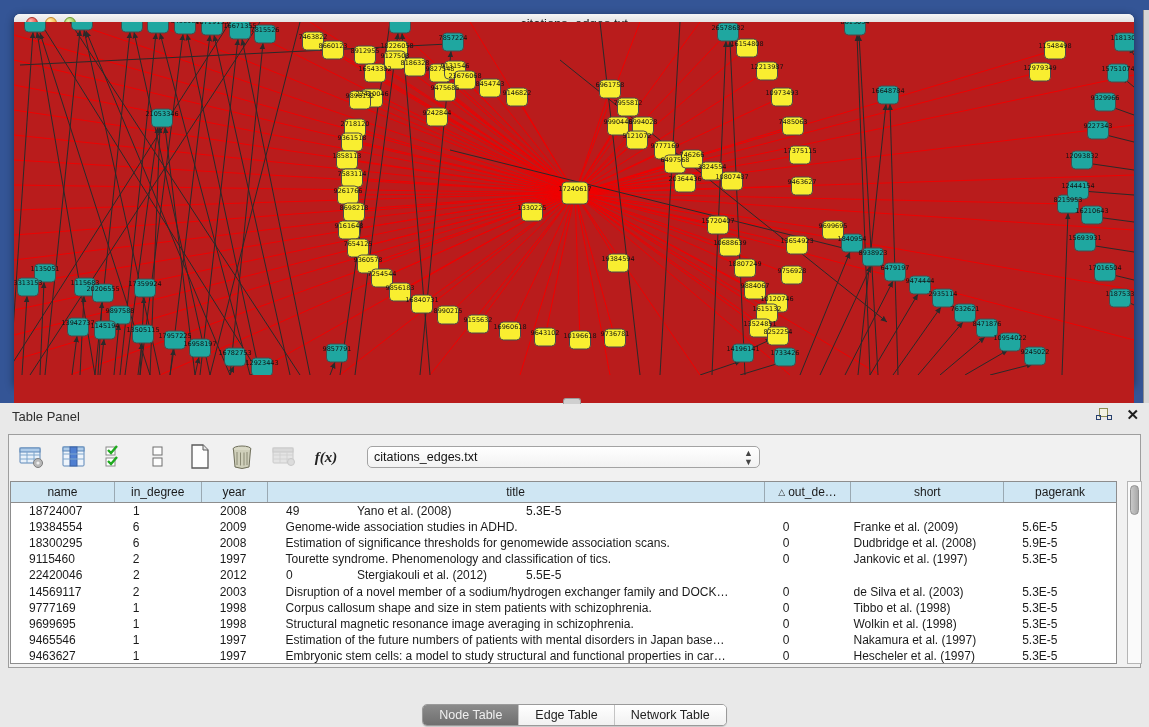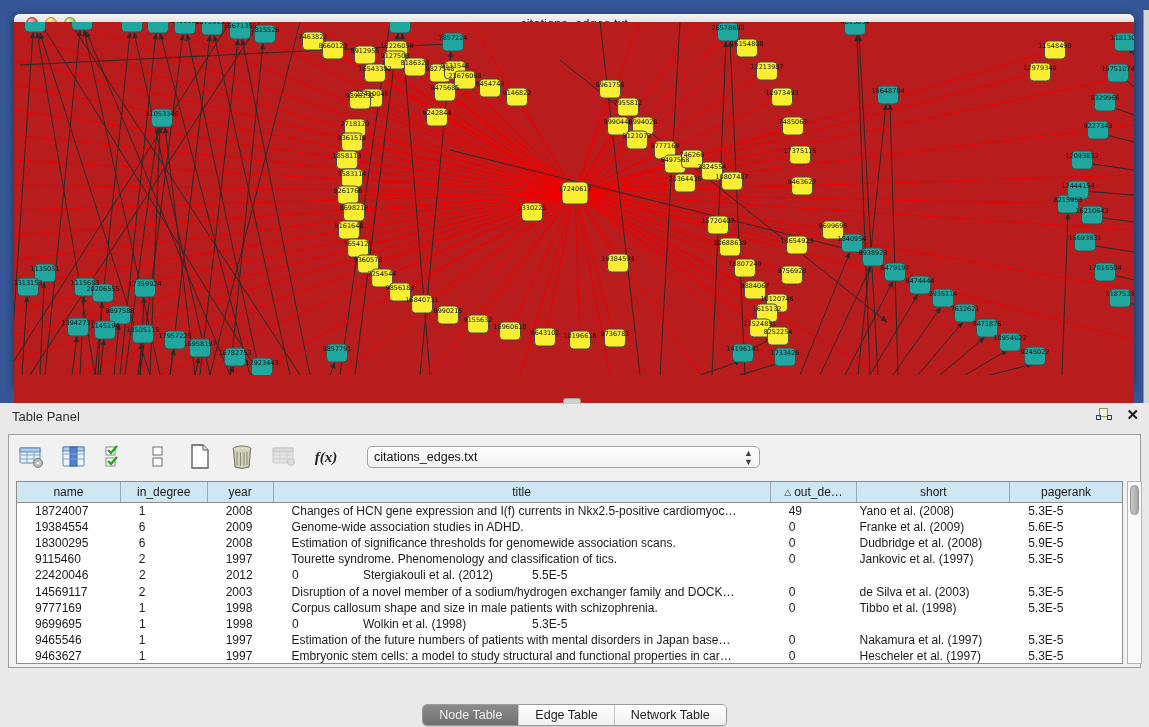--- a/index.html
+++ b/index.html
@@ -38,21 +38,21 @@
     background:#f1f1f1;border:1px solid #9e9e9e;}
   .tp-toolbar{position:relative;height:44px;display:flex;align-items:center;gap:12px;padding-left:8px;}
   .tbtn{width:30px;height:30px;display:flex;align-items:center;justify-content:center;}
   .tbtn svg{display:block;}
   .fx{font-style:italic;font-family:"Liberation Serif",serif;font-weight:bold;font-size:15px;color:#222;}
   .combo{margin-left:14px;width:393px;height:22px;background:linear-gradient(#ffffff,#f2f2f2);
     border:1px solid #a3a3a3;border-radius:5px;display:flex;align-items:center;
     padding:0 6px;font-size:12.5px;color:#111;position:relative;}
   .combo .arrows{position:absolute;right:6px;top:2px;font-size:9px;color:#444;line-height:9px;text-align:center;}
   
-  .tbl{position:absolute;left:7px;top:46px;width:1107px;height:183px;background:#fff;
+  .tbl{position:absolute;left:1px;top:46px;width:1107px;height:183px;background:#fff;
     border:1px solid #8d8d8d;font-size:12px;color:#1a1a1a;}
   .thead{display:flex;height:21px;background:#cfe6f3;border-bottom:1px solid #8d8d8d;}
   .th{display:flex;align-items:center;justify-content:center;border-right:1px solid #9aa9b2;
     white-space:nowrap;overflow:hidden;}
   .th:last-child{border-right:none;}
   .sortmark{font-size:9px;margin-right:3px;color:#333;}
   .trow{display:flex;height:16.1px;align-items:center;}
   .td{white-space:nowrap;overflow:hidden;padding:0 2px;}
   .al{padding-left:18px;}
   .ac{text-align:left;}
@@ -604,21 +604,20 @@
           <div class="th" style="width: 498px;">title</div>
           <div class="th" style="width: 87px;"><span class="sortmark">△</span>out_de…</div>
           <div class="th" style="width: 153px;">short</div>
           <div class="th" style="width: 112px;">pagerank</div>
         </div>
       <div id="tbody">
           <div class="trow">
             <div class="td al" style="width: 104px;">18724007</div>
             <div class="td al" style="width: 87px;">1</div>
             <div class="td al" style="width: 66px;">2008</div>
-            <div class="td al" style="width: 498px;">Changes of HCN gene expression and I(f) currents in Nkx2.5-positive cardiomyoc…</div>
             <div class="td al" style="width: 87px;">49</div>
             <div class="td ac" style="width: 153px;">Yano et al. (2008)</div>
             <div class="td al" style="width: 112px;">5.3E-5</div>
           </div>
           <div class="trow">
             <div class="td al" style="width: 104px;">19384554</div>
             <div class="td al" style="width: 87px;">6</div>
             <div class="td al" style="width: 66px;">2009</div>
             <div class="td al" style="width: 498px;">Genome-wide association studies in ADHD.</div>
             <div class="td al" style="width: 87px;">0</div>
@@ -657,29 +656,30 @@
             <div class="td al" style="width: 66px;">2003</div>
             <div class="td al" style="width: 498px;">Disruption of a novel member of a sodium/hydrogen exchanger family and DOCK…</div>
             <div class="td al" style="width: 87px;">0</div>
             <div class="td ac" style="width: 153px;">de Silva et al. (2003)</div>
             <div class="td al" style="width: 112px;">5.3E-5</div>
           </div>
           <div class="trow">
             <div class="td al" style="width: 104px;">9777169</div>
             <div class="td al" style="width: 87px;">1</div>
             <div class="td al" style="width: 66px;">1998</div>
-            <div class="td al" style="width: 498px;">Corpus callosum shape and size in male patients with schizophrenia.</div>
+            <div class="td al" style="width: 498px;">Corpus callosum shape and size in stem patients with schizophrenia.</div>
             <div class="td al" style="width: 87px;">0</div>
             <div class="td ac" style="width: 153px;">Tibbo et al. (1998)</div>
             <div class="td al" style="width: 112px;">5.3E-5</div>
           </div>
           <div class="trow">
             <div class="td al" style="width: 104px;">9699695</div>
             <div class="td al" style="width: 87px;">1</div>
             <div class="td al" style="width: 66px;">1998</div>
+            <div class="td al" style="width: 498px;">Structural magnetic resonance image averaging in schizophrenia.</div>
             <div class="td al" style="width: 87px;">0</div>
             <div class="td ac" style="width: 153px;">Wolkin et al. (1998)</div>
             <div class="td al" style="width: 112px;">5.3E-5</div>
           </div>
           <div class="trow">
             <div class="td al" style="width: 104px;">9465546</div>
             <div class="td al" style="width: 87px;">1</div>
             <div class="td al" style="width: 66px;">1997</div>
             <div class="td al" style="width: 498px;">Estimation of the future numbers of patients with mental disorders in Japan base…</div>
             <div class="td al" style="width: 87px;">0</div>

